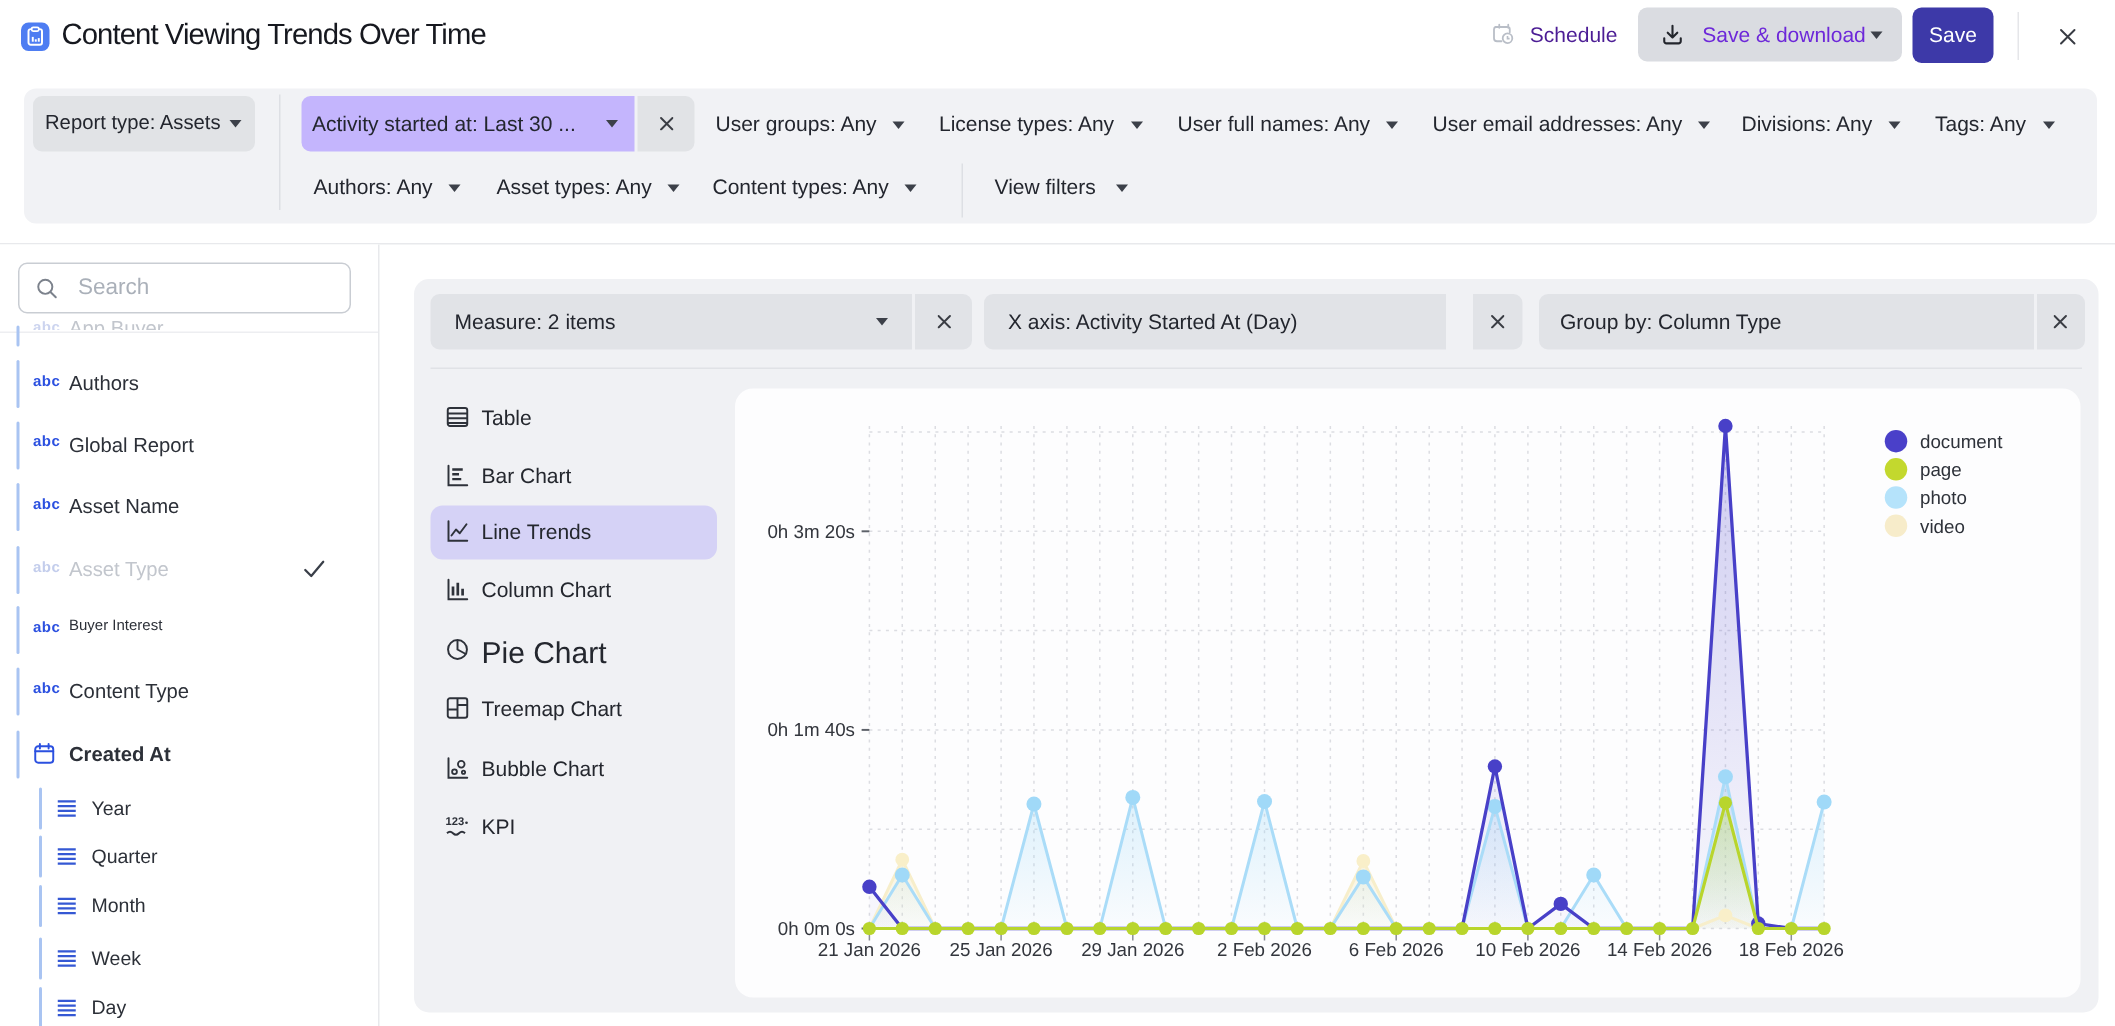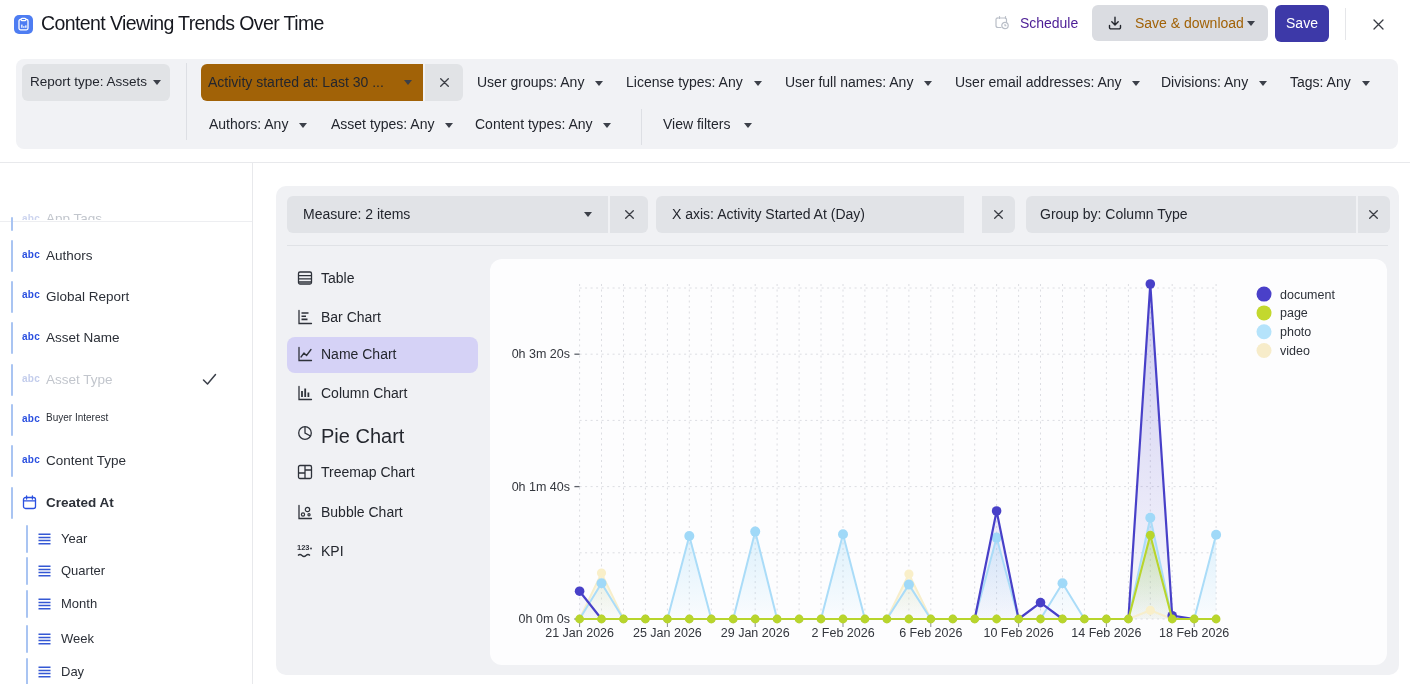--- a/index.html
+++ b/index.html
@@ -26,21 +26,21 @@
 <div class="abs" style="left:995px; top:15px; width:90px; height:18px; color:#4c1d95; font-size:14px; white-space:nowrap;">
   <svg width="15" height="15" viewBox="0 0 15 15" style="vertical-align:-2px;">
     <path d="M4.5 1.5 V3.5 M10.5 1.5 V3.5 M2 3 h8 a1.5 1.5 0 0 1 1.5 1.5 v2" fill="none" stroke="#b9bec7" stroke-width="1.2" stroke-linecap="round"></path>
     <path d="M2.2 3 a1.5 1.5 0 0 0 -1.2 1.5 v6 a2 2 0 0 0 2 2 h3" fill="none" stroke="#b9bec7" stroke-width="1.2" stroke-linecap="round"></path>
     <circle cx="10" cy="10.5" r="3.2" fill="none" stroke="#b9bec7" stroke-width="1.2"></circle>
     <path d="M10 9 v1.7 h1.4" fill="none" stroke="#b9bec7" stroke-width="1.1"></path>
   </svg>
   <span style="margin-left:6px;">Schedule</span>
 </div>
 
-<div class="abs" style="left:1092px; top:5px; width:176px; height:36px; background:#dadce1; border-radius:6px; font-size:14px; color:#a16207; line-height:36px; text-align:left; white-space:nowrap;">
+<div class="abs" style="left:1092px; top:5px; width:176px; height:36px; background:#dadce1; border-radius:6px; font-size:14px; color:#6d28d9; line-height:36px; text-align:left; white-space:nowrap;">
   <svg width="16" height="16" viewBox="0 0 16 16" style="vertical-align:-3px; margin-left:15px;">
     <path d="M8 2.2 V9.6 M4.8 6.8 L8 10 L11.2 6.8" fill="none" stroke="#22252c" stroke-width="1.4" stroke-linecap="round" stroke-linejoin="round"></path>
     <path d="M2.5 10.5 v2 a1.4 1.4 0 0 0 1.4 1.4 h8.2 a1.4 1.4 0 0 0 1.4 -1.4 v-2" fill="none" stroke="#22252c" stroke-width="1.4" stroke-linecap="round"></path>
   </svg>
   <span style="margin-left:8px;">Save &amp; download</span>
   <span class="caret" style="position:absolute; right:13px; top:16px;"></span>
 </div>
 
 <div class="abs" style="left:1275px; top:5px; width:54px; height:37px; background:#3d39a8; border-radius:6px; color:#fff; font-size:14px; line-height:36px; text-align:center;">Save</div>
 
@@ -51,21 +51,21 @@
 
 <div class="abs" style="left:16px; top:59px; width:1382px; height:90px; background:#f1f2f5; border-radius:8px;"></div>
 
 <div class="abs" style="left:22px; top:64px; width:148px; height:37px; background:#e1e3e6; border-radius:6px; font-size:13.5px; line-height:36px; white-space:nowrap;">
   <span style="margin-left:8px;">Report type: Assets</span>
   <span class="caret" style="position:absolute; right:9px; top:16px;"></span>
 </div>
 
 <div class="abs" style="left:186px; top:63px; width:1px; height:77px; background:#dddfe4;"></div>
 
-<div class="abs" style="left:201px; top:64px; width:222px; height:37px; background:#a16207; border-radius:6px 0 0 6px; font-size:14px; line-height:36px; white-space:nowrap;">
+<div class="abs" style="left:201px; top:64px; width:222px; height:37px; background:#c4b5fd; border-radius:6px 0 0 6px; font-size:14px; line-height:36px; white-space:nowrap;">
   <span style="margin-left:7px;">Activity started at: Last 30 ...</span>
   <span class="caret" style="position:absolute; right:11px; top:16px;"></span>
 </div>
 <div class="abs" style="left:425px; top:64px; width:38px; height:37px; background:#e1e3e6; border-radius:0 6px 6px 0;">
   <svg width="9" height="9" viewBox="0 0 9 9" style="position:absolute; left:15px; top:14px;">
       <path d="M0.7 0.7 L8.3 8.3 M8.3 0.7 L0.7 8.3" stroke="#3a3d44" stroke-width="1.3" stroke-linecap="round"></path>
     </svg>
 </div>
 
 <div class="drop" style="left:477px; top:74px;">User groups: Any <span class="caret" style="margin-left:7px;"></span></div>
@@ -77,25 +77,32 @@
 
 <div class="drop" style="left:209px; top:116px;">Authors: Any <span class="caret" style="margin-left:7px;"></span></div>
 <div class="drop" style="left:331px; top:116px;">Asset types: Any <span class="caret" style="margin-left:7px;"></span></div>
 <div class="drop" style="left:475px; top:116px;">Content types: Any <span class="caret" style="margin-left:7px;"></span></div>
 <div class="abs" style="left:641px; top:109px; width:1px; height:36px; background:#dddfe4;"></div>
 <div class="drop" style="left:663px; top:116px;">View filters <span class="caret" style="margin-left:10px;"></span></div>
 
 <div class="abs" style="left:0; top:162px; width:1410px; height:1px; background:#e8e9ec;"></div>
 
 <div class="abs" style="left:0; top:163px; width:253px; height:521px; background:#fff; border-right:1px solid #e8e9ec; overflow:hidden;" id="sidebar">
-  <div class="abs" style="left:46px; top:48px; font-size:13.5px; color:#c2c6cd;">App Tags</div>
+  <div class="abs" style="left:46px; top:48px; font-size:13.5px; color:#c2c6cd;">App Buyer</div>
   <div class="abs" style="left:22px; top:50px; font-size:10px; font-weight:700; color:#ccd4ef; letter-spacing:0.3px;">abc</div>
   <div class="abs" style="left:14px; top:57px; width:239px; height:14px; background:#fff;"></div>
   <div class="abs" style="left:0px; top:58px; width:253px; height:1px; background:#edeef1;"></div>
   <div class="abs" style="left:11px; top:54px; width:2px; height:14px; background:#a9c4f2; border-radius:2px;"></div>
+  <div class="abs" style="left:12px; top:12px; width:222px; height:34px; background:#fff; border:1px solid #c9cdd3; border-radius:6px;">
+    <svg width="15" height="15" viewBox="0 0 15 15" style="position:absolute; left:11px; top:9px;">
+      <circle cx="6.2" cy="6.2" r="4.7" fill="none" stroke="#7c828c" stroke-width="1.3"></circle>
+      <path d="M9.8 9.8 L13.2 13.2" stroke="#7c828c" stroke-width="1.3" stroke-linecap="round"></path>
+    </svg>
+    <span style="position:absolute; left:39px; top:7px; font-size:15px; color:#aab0b9;">Search</span>
+  </div>
   <div class="abs" style="left:11px; top:77px; width:2px; height:32px; background:#a9c4f2; border-radius:2px;"></div>
   <div class="abs" style="left:22px; top:86px; font-size:10px; font-weight:700; color:#2b50e0; letter-spacing:0.3px;">abc</div>
   <div class="abs" style="left:46px; top:85px; font-size:13.5px; color:#2c3038;">Authors</div>
   <div class="abs" style="left:11px; top:118px; width:2px; height:32px; background:#a9c4f2; border-radius:2px;"></div>
   <div class="abs" style="left:22px; top:126px; font-size:10px; font-weight:700; color:#2b50e0; letter-spacing:0.3px;">abc</div>
   <div class="abs" style="left:46px; top:126px; font-size:13.5px; color:#2c3038;">Global Report</div>
   <div class="abs" style="left:11px; top:159px; width:2px; height:32px; background:#a9c4f2; border-radius:2px;"></div>
   <div class="abs" style="left:22px; top:168px; font-size:10px; font-weight:700; color:#2b50e0; letter-spacing:0.3px;">abc</div>
   <div class="abs" style="left:46px; top:167px; font-size:13.5px; color:#2c3038;">Asset Name</div>
   <div class="abs" style="left:11px; top:201px; width:2px; height:32px; background:#a9c4f2; border-radius:2px;"></div>
@@ -182,21 +189,21 @@
   <div class="abs" style="left:321px; top:270px; font-size:14px; color:#24272e;">Table</div>
   <svg class="abs" style="left:297px; top:309px;" width="16" height="16" viewBox="0 0 16 16">
     <path d="M2 1.5 V14.5 H14.5" fill="none" stroke="#2e323a" stroke-width="1.3" stroke-linecap="round"></path>
     <path d="M4.5 4 h7 M4.5 7.2 h4.5 M4.5 10.4 h6" stroke="#2e323a" stroke-width="1.6"></path>
   </svg>
   <div class="abs" style="left:321px; top:309px; font-size:14px; color:#24272e;">Bar Chart</div>
   <svg class="abs" style="left:297px; top:346px;" width="16" height="16" viewBox="0 0 16 16">
     <path d="M2 1.5 V14.5 H14.5" fill="none" stroke="#2e323a" stroke-width="1.3" stroke-linecap="round"></path>
     <path d="M4 11 L7 7 L9.5 9.5 L14 3.5" fill="none" stroke="#2e323a" stroke-width="1.3" stroke-linecap="round" stroke-linejoin="round"></path>
   </svg>
-  <div class="abs" style="left:321px; top:346px; font-size:14px; color:#24272e;">Name Chart</div>
+  <div class="abs" style="left:321px; top:346px; font-size:14px; color:#24272e;">Line Trends</div>
   <svg class="abs" style="left:297px; top:385px;" width="16" height="16" viewBox="0 0 16 16">
     <path d="M2 1.5 V14.5 H14.5" fill="none" stroke="#2e323a" stroke-width="1.3" stroke-linecap="round"></path>
     <path d="M5 12 V6 M8.2 12 V3.5 M11.4 12 V7.5" stroke="#2e323a" stroke-width="1.8"></path>
   </svg>
   <div class="abs" style="left:321px; top:385px; font-size:14px; color:#24272e;">Column Chart</div>
   <svg class="abs" style="left:297px; top:425px;" width="16" height="16" viewBox="0 0 16 16">
     <circle cx="8" cy="8" r="6.3" fill="none" stroke="#2e323a" stroke-width="1.3"></circle>
     <path d="M8 1.7 V8 L13.5 11" fill="none" stroke="#2e323a" stroke-width="1.3"></path>
   </svg>
   <div class="abs" style="left:321px; top:425px; font-size:20px; color:#24272e;">Pie Chart</div>

